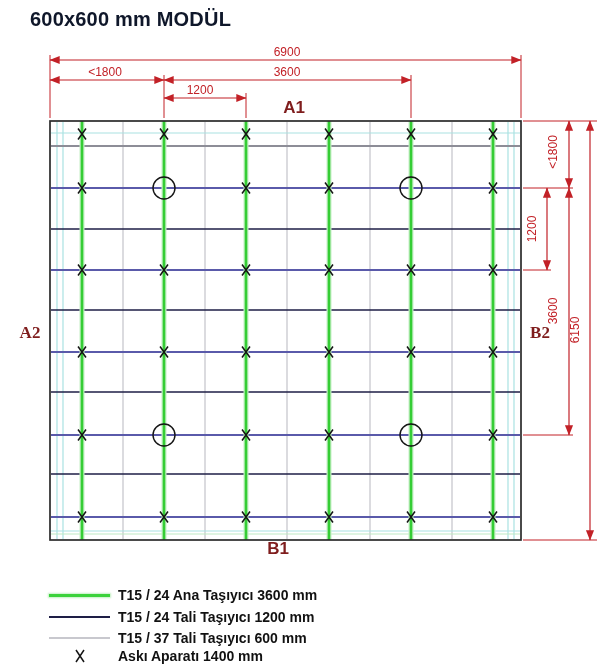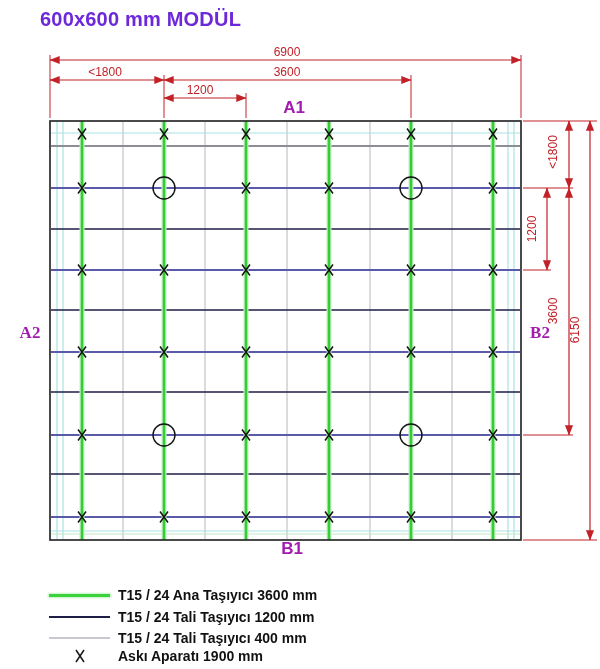--- a/index.html
+++ b/index.html
@@ -1,20 +1,20 @@
 <!DOCTYPE html>
 <html><head>
 <meta charset="utf-8">
 <style>
   html,body{margin:0;padding:0;background:#ffffff;}
   body{width:600px;height:669px;font-family:"Liberation Sans",sans-serif;position:relative;overflow:hidden;}
   .stage{position:absolute;inset:0;width:600px;height:669px;background:#fff;}
   #plan-svg{position:absolute;left:0;top:0;}
-  .title{position:absolute;left:40px;top:8px;font-size:20px;font-weight:bold;color:#6d28d9;letter-spacing:.2px;white-space:nowrap;}
-  .side-label{position:absolute;font-size:17px;font-weight:bold;color:#a21caf;transform:translateX(-50%);white-space:nowrap;}
+  .title{position:absolute;left:30px;top:8px;font-size:20px;font-weight:bold;color:#0f172a;letter-spacing:.2px;white-space:nowrap;}
+  .side-label{position:absolute;font-size:17px;font-weight:bold;color:#7f1d1d;transform:translateX(-50%);white-space:nowrap;}
   .legend{position:absolute;left:0;top:0;width:508px;height:669px;pointer-events:none;}
   .legend-row{position:absolute;left:49px;height:16px;display:flex;align-items:center;}
   .legend-swatch{width:61px;display:flex;align-items:center;justify-content:center;flex:0 0 61px;}
   .legend-label{margin-left:8px;font-size:14px;font-weight:bold;color:#111;white-space:nowrap;}
   .sw-line{width:61px;}
   .sw-main{height:3px;background:#3bd23b;box-shadow:0 0 2px 1px #c2efc2;}
   .sw-1200{height:2px;background:#1e1e46;}
   .sw-600{height:2px;background:#c8c8ce;}
 </style>
 </head>
@@ -124,45 +124,45 @@
       <line x1="547" y1="188" x2="547" y2="270" stroke="#c22127" stroke-width="1.2" marker-start="url(#arr)" marker-end="url(#arr)"></line>
       <text transform="translate(536 229) rotate(-90)" fill="#c22127" font-size="12" text-anchor="middle" font-family="&quot;Liberation Sans&quot;,sans-serif">1200</text>
       <line x1="569" y1="188" x2="569" y2="435" stroke="#c22127" stroke-width="1.2" marker-start="url(#arr)" marker-end="url(#arr)"></line>
       <text transform="translate(557 311) rotate(-90)" fill="#c22127" font-size="12" text-anchor="middle" font-family="&quot;Liberation Sans&quot;,sans-serif">3600</text>
       <line x1="590" y1="121" x2="590" y2="540" stroke="#c22127" stroke-width="1.2" marker-start="url(#arr)" marker-end="url(#arr)"></line>
       <text transform="translate(579 330) rotate(-90)" fill="#c22127" font-size="12" text-anchor="middle" font-family="&quot;Liberation Sans&quot;,sans-serif">6150</text>
     </svg>
 
   <div class="side-label" id="lbl-a1" style="left: 294px; top: 98px;">A1</div>
   <div class="side-label" id="lbl-a2" style="left: 30px; top: 323px; font-family: Liberation Serif, serif;">A2</div>
-  <div class="side-label" id="lbl-b1" style="left: 292px; top: 539px;">B1</div>
+  <div class="side-label" id="lbl-b1" style="left: 278px; top: 539px;">B1</div>
   <div class="side-label" id="lbl-b2" style="left: 540px; top: 323px; font-family: Liberation Serif, serif;">B2</div>
 
   <div class="legend">
     <div class="legend-row" id="lg-0" style="top: 587px;">
       <span class="legend-swatch">
           <span class="sw-line sw-main"></span>
         </span>
       <span class="legend-label">T15 / 24 Ana Taşıyıcı 3600 mm</span>
     </div>
     <div class="legend-row" id="lg-1" style="top: 609px;">
       <span class="legend-swatch">
           <span class="sw-line sw-1200"></span>
         </span>
       <span class="legend-label">T15 / 24 Tali Taşıyıcı 1200 mm</span>
     </div>
     <div class="legend-row" id="lg-2" style="top: 630px;">
       <span class="legend-swatch">
           <span class="sw-line sw-600"></span>
         </span>
-      <span class="legend-label">T15 / 24 Tali Taşıyıcı 400 mm</span>
+      <span class="legend-label">T15 / 37 Tali Taşıyıcı 600 mm</span>
     </div>
     <div class="legend-row" id="lg-3" style="top: 648px;">
       <span class="legend-swatch">
         <svg width="14" height="16" viewBox="0 0 14 16">
           <path d="M3,2 L11,14 M11,2 L3,14" stroke="#151515" stroke-width="1.5" fill="none"></path>
         </svg>
       </span>
-      <span class="legend-label">Askı Aparatı 1900 mm</span>
+      <span class="legend-label">Askı Aparatı 1400 mm</span>
     </div>
   </div>
 
 </div>
 
 </body></html>

